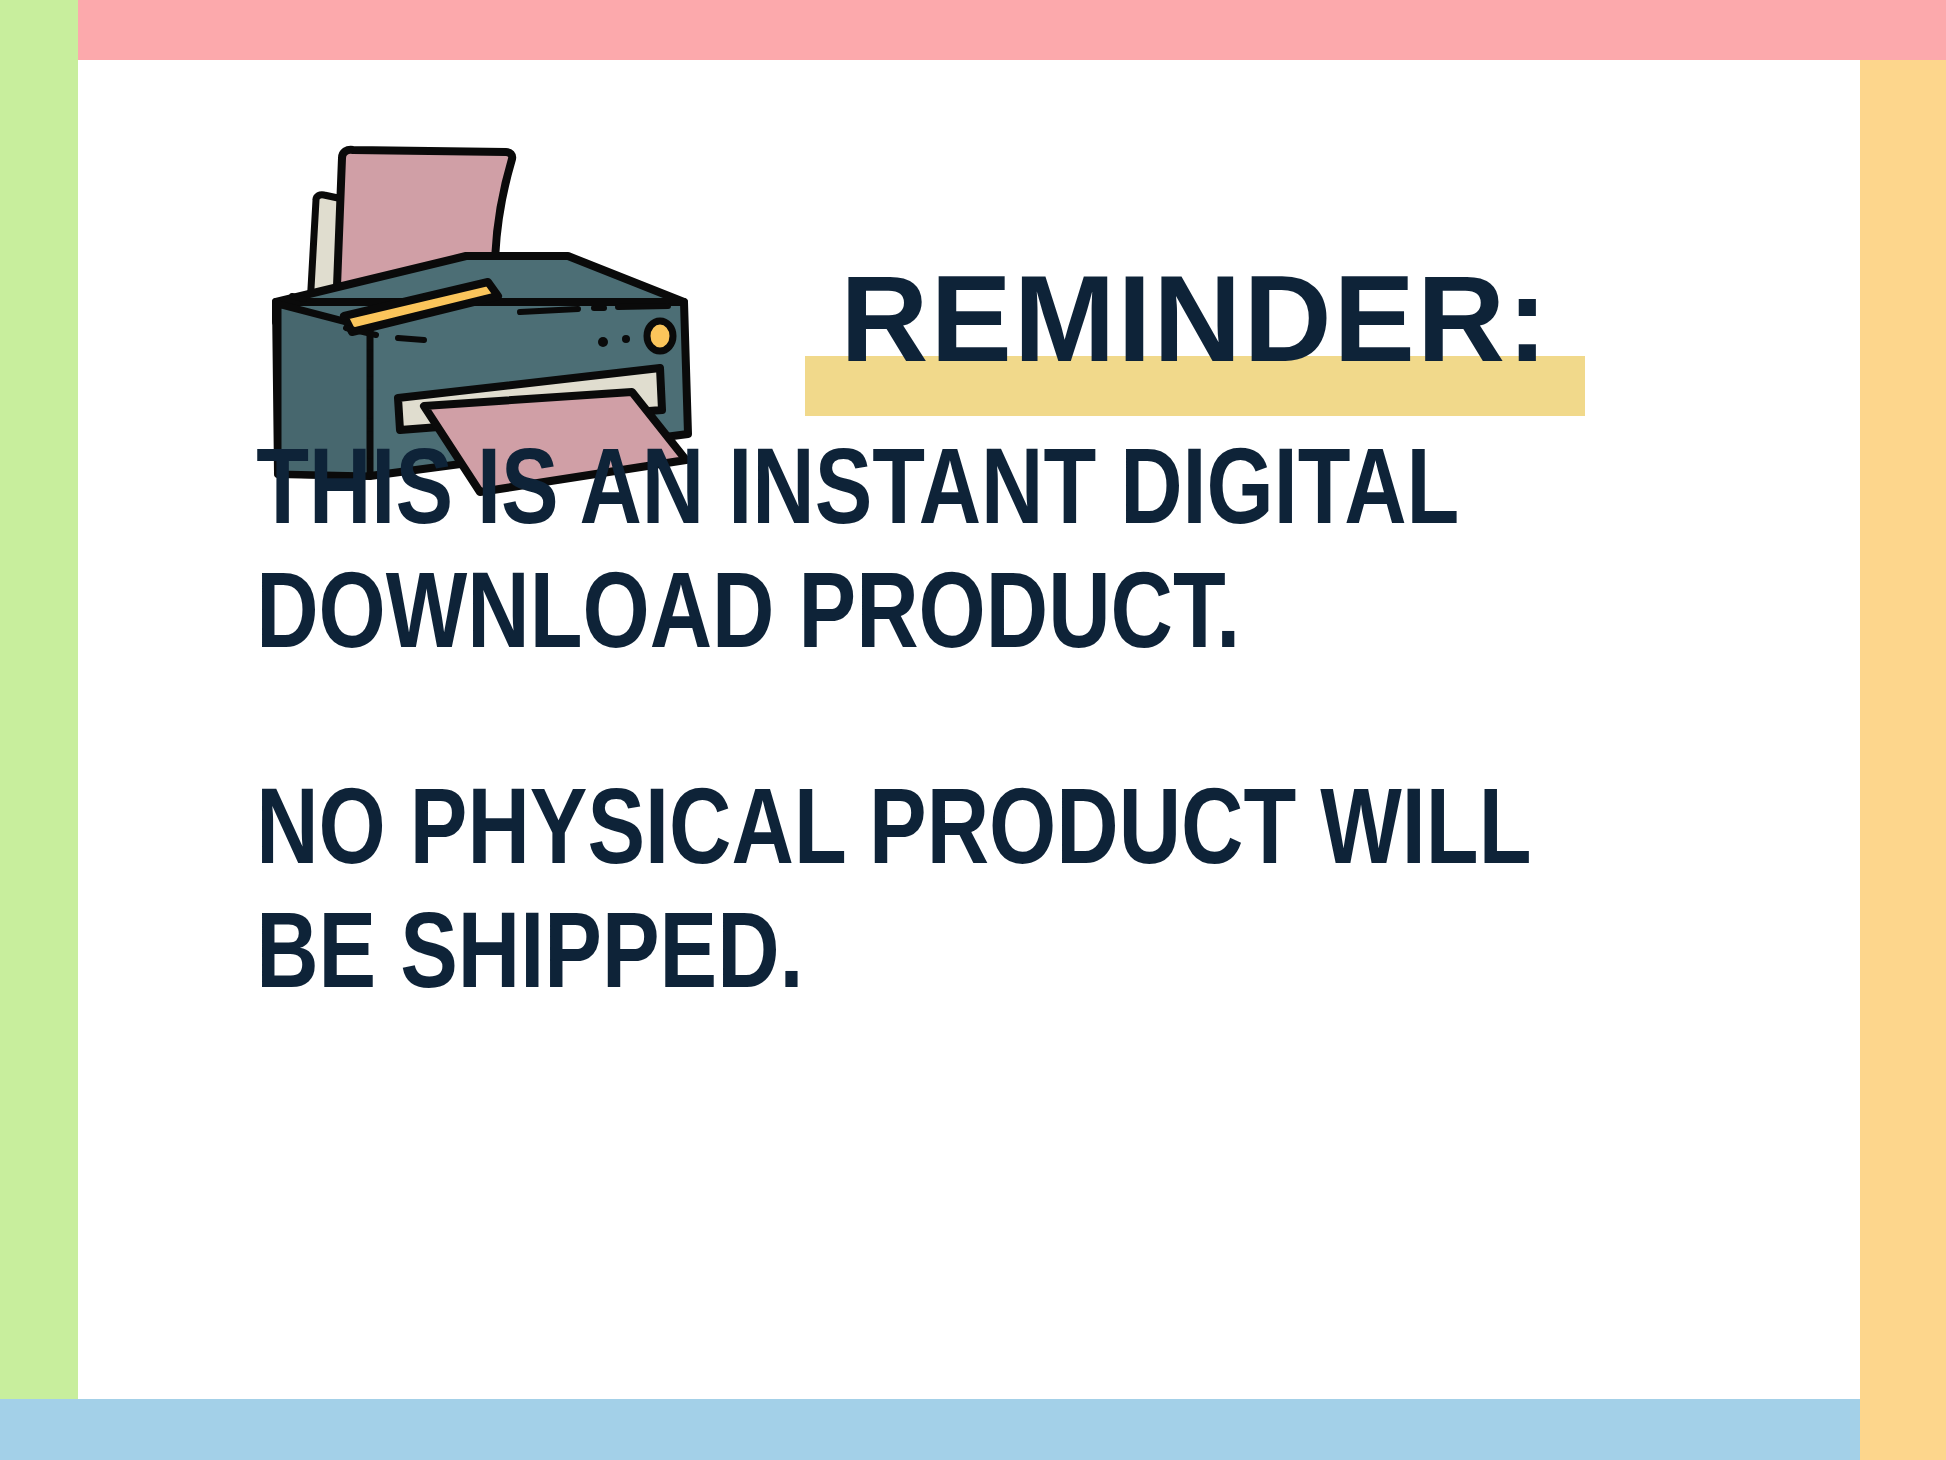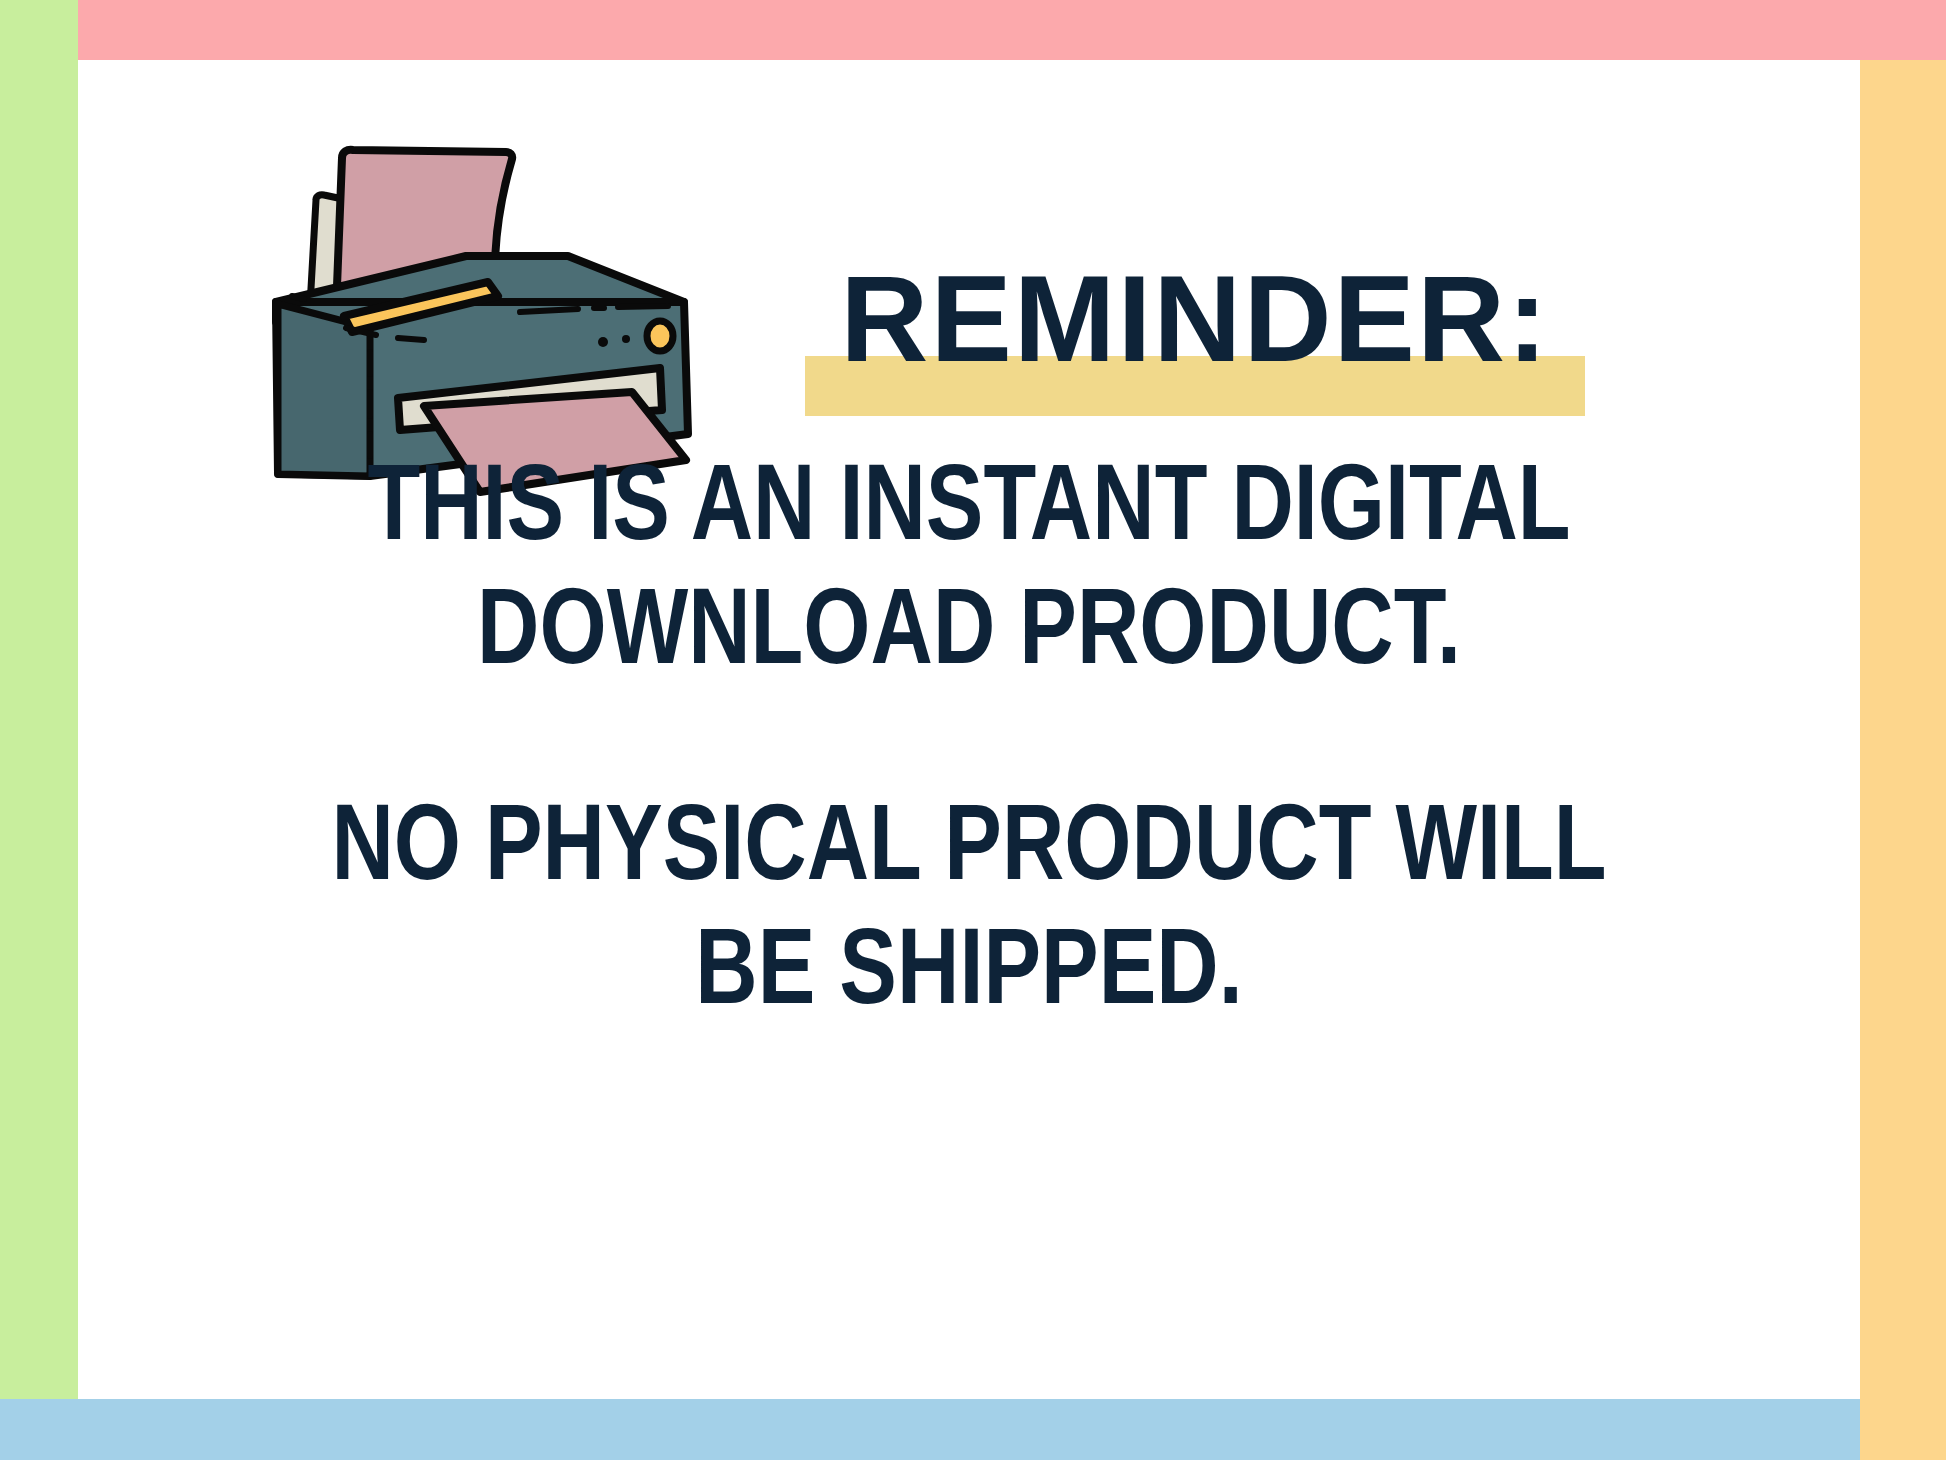--- a/index.html
+++ b/index.html
@@ -97,23 +97,23 @@
     font-size: 122px;
     letter-spacing: 2px;
     color: #0E2338;
     white-space: nowrap;
   }
 
   
   #body-copy {
     position: absolute;
     left: 78px;
-    top: 440px;
+    top: 424px;
     width: 1782px;
-    text-align: center;
+    text-align: left;
     color: #0E2338;
   }
   .copy-line {
     font-family: "Liberation Sans Narrow", "Liberation Sans", sans-serif;
     font-weight: bold;
     font-size: 108px;
     line-height: 124px;
     letter-spacing: 0px;
     white-space: nowrap;
     transform: scaleX(0.80);

